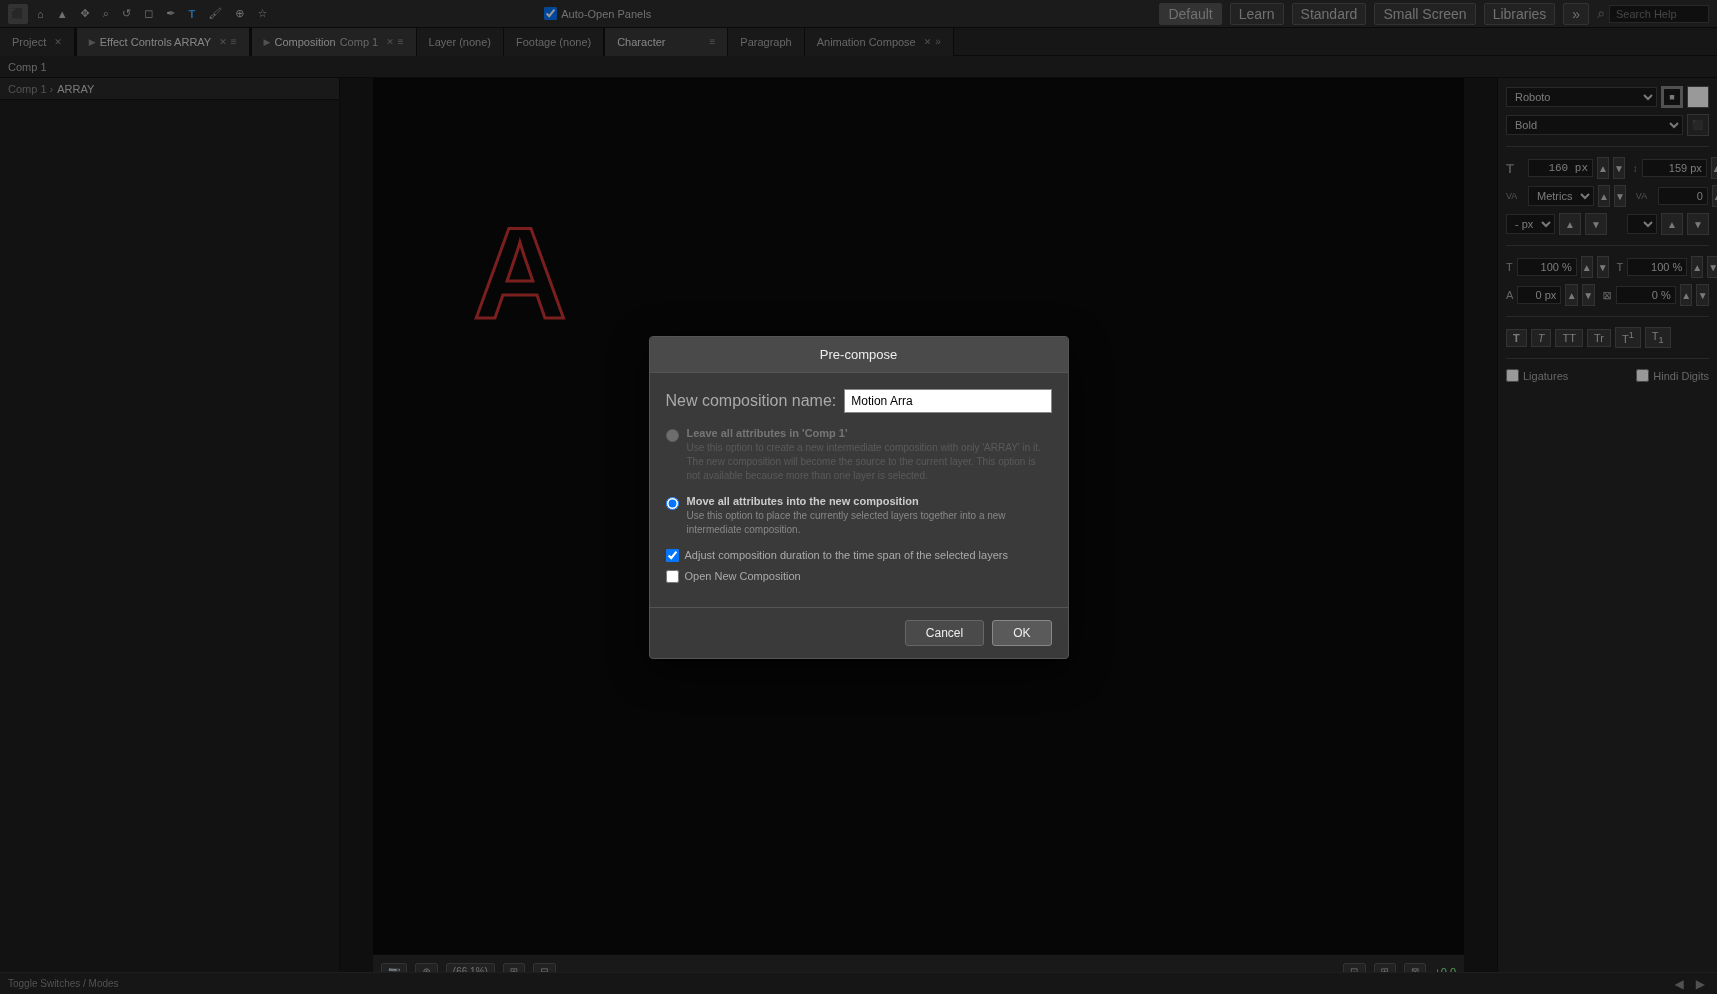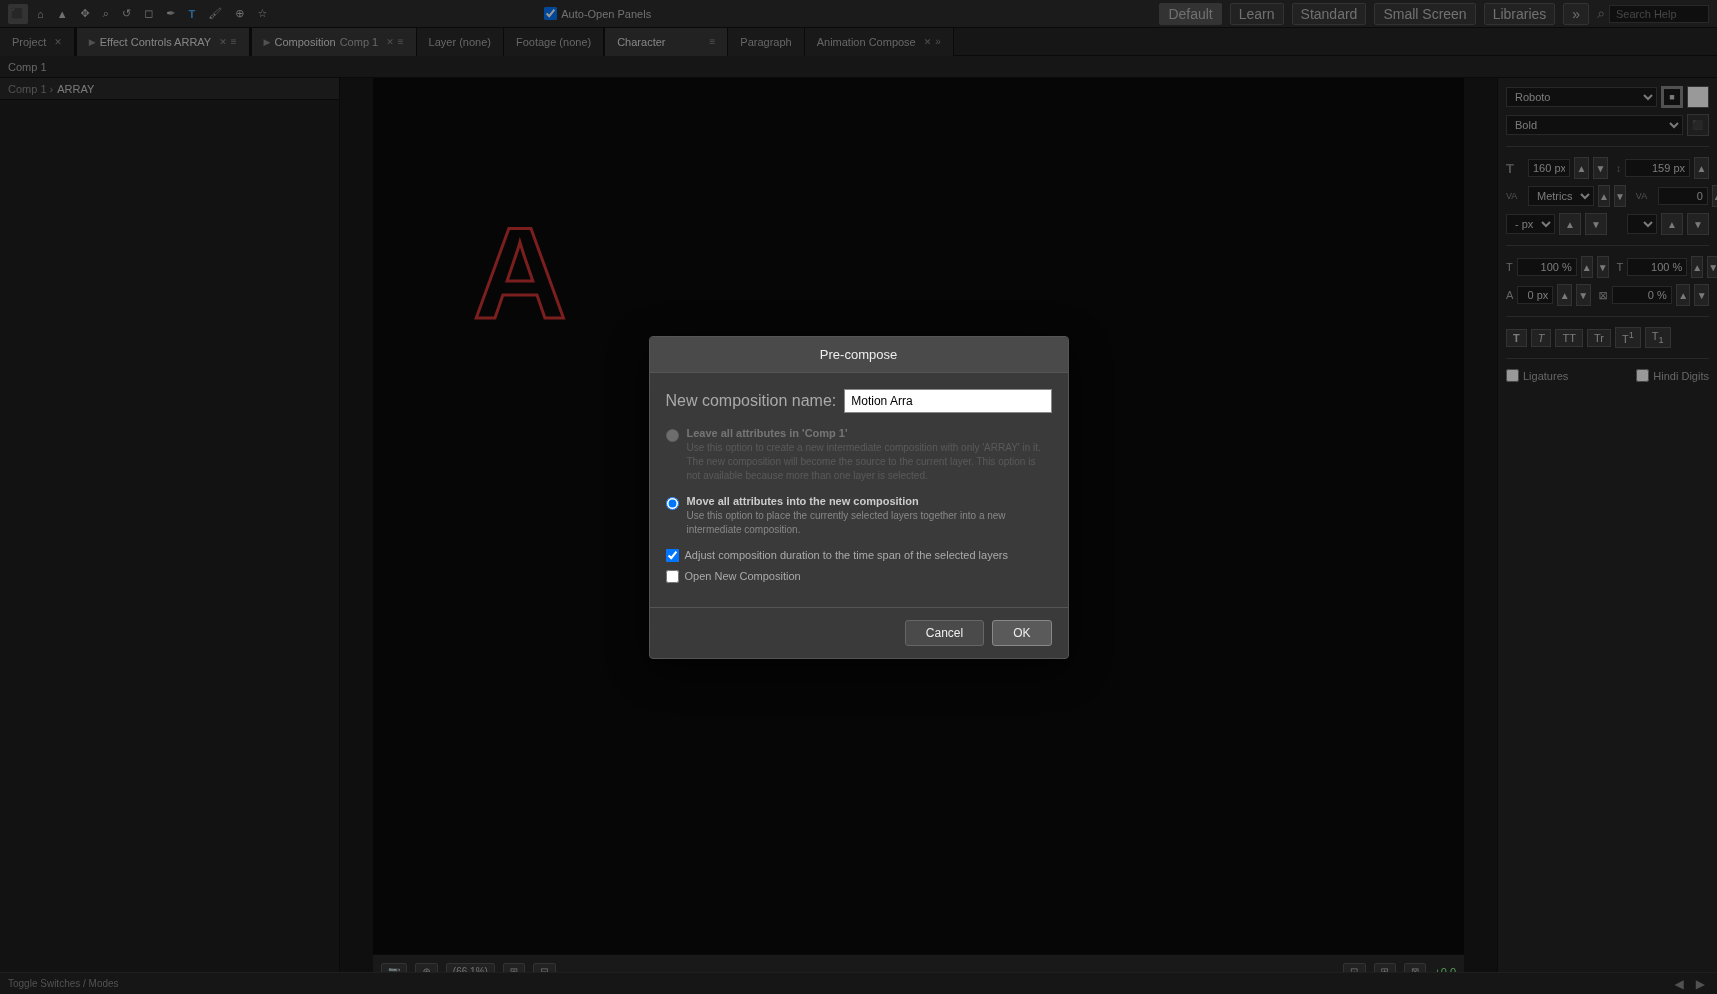--- a/index.html
+++ b/index.html
@@ -410,21 +410,21 @@
       <div class="char-row">
         <select class="char-select">
           <option>Bold</option>
         </select>
         <div style="width:22px;height:22px;background:#333;border:1px solid #555;display:flex;align-items:center;justify-content:center;color:#ccc;font-size:9px;">⬛</div>
       </div>
       <div class="char-divider"></div>
 
       <div class="char-row">
         <span class="char-label" style="font-size:13px;font-weight:bold;">T</span>
-        <input class="char-number" style="width: 42px;" value="160 px">
+        <input class="char-number" style="width: 65px; font-family: Liberation Mono, monospace;" value="160 px">
         <button class="char-icon-btn">▲</button>
         <button class="char-icon-btn">▼</button>
         <span style="font-size:10px;color:#888;margin-left:4px;">↕</span>
         <input class="char-number" style="width: 65px;" value="159 px">
         <button class="char-icon-btn">▲</button>
 
       </div>
 
       <div class="char-row">
         <span class="char-label" style="font-size:9px;">VA</span>
@@ -460,21 +460,21 @@
         <button class="char-icon-btn">▲</button>
         <button class="char-icon-btn">▼</button>
         <span style="font-size:11px;color:#aaa;margin-left:4px;">T</span>
         <input class="char-number" style="width: 60px;" value="100 %">
         <button class="char-icon-btn">▲</button>
         <button class="char-icon-btn">▼</button>
       </div>
 
       <div class="char-row">
         <span style="font-size:11px;color:#aaa;">A</span>
-        <input class="char-number" style="width: 36px; text-align: right;" value="0 px">
+        <input class="char-number" style="width: 44px; text-align: right;" value="0 px">
         <button class="char-icon-btn">▲</button>
         <button class="char-icon-btn">▼</button>
         <span style="font-size:11px;color:#aaa;margin-left:4px;">⊠</span>
         <input class="char-number" style="width: 60px;" value="0 %">
         <button class="char-icon-btn">▲</button>
         <button class="char-icon-btn">▼</button>
       </div>
       <div class="char-divider"></div>
 
       <div class="char-text-buttons">

